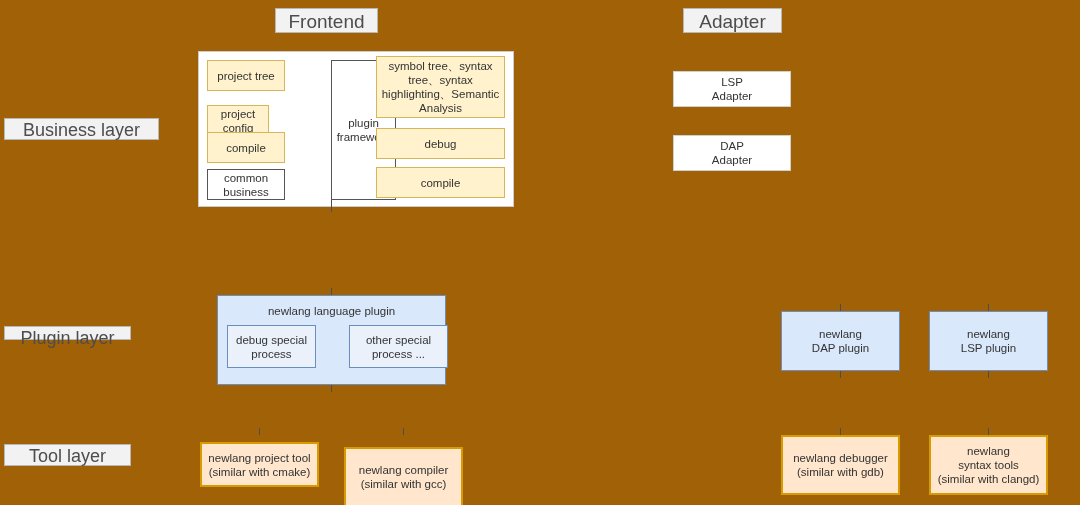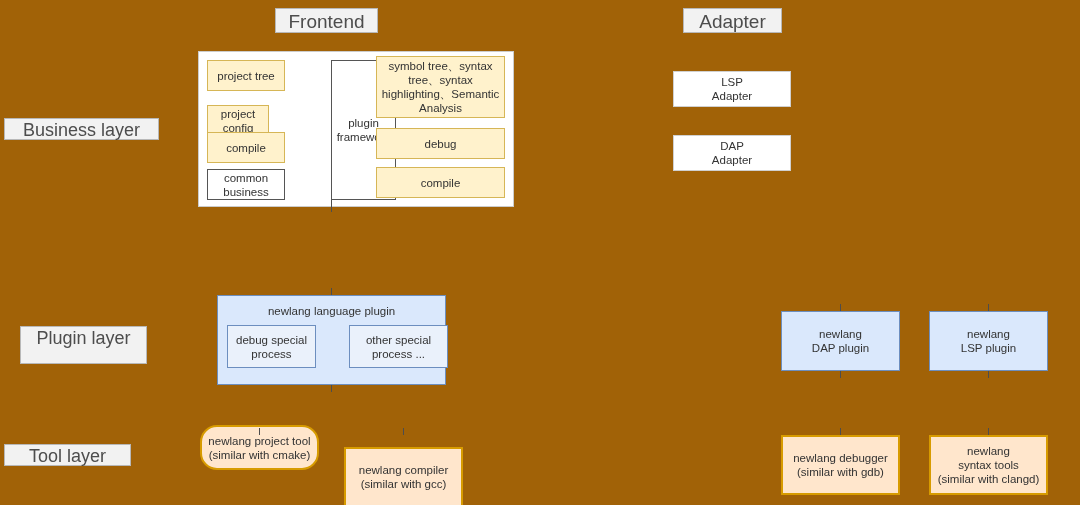--- a/index.html
+++ b/index.html
@@ -131,21 +131,21 @@
 <body>
 
 <div id="canvas">
 
   <div class="section-title" style="left:275px; top:8px; width:103px; height:25px;">Frontend</div>
 
   <div class="section-title" style="left:683px; top:8px; width:99px; height:25px;">Adapter</div>
 
   <div class="layer-label" style="left:4px; top:118px; width:155px; height:22px;">Business layer</div>
 
-  <div class="layer-label" style="left:4px; top:326px; width:127px; height:38px;margin-left:16px;">Plugin layer</div>
+  <div class="layer-label" style="left:4px; top:326px; width:127px; height:14px;">Plugin layer</div>
 
   <div class="layer-label" style="left:4px; top:444px; width:127px; height:22px;">Tool layer</div>
 
   <div class="container-white" style="left:198px; top:51px; width:316px; height:156px;"></div>
 
   <div class="node n-yellow" style="left:207px; top:60px; width:78px; height:31px;">project tree</div>
   <div class="node n-yellow" style="left:207px; top:96px; width:62px; height:31px;margin-top:9px;">project config</div>
   <div class="node n-yellow" style="left:207px; top:132px; width:78px; height:31px;">compile</div>
   <div class="node n-white-dark" style="left:207px; top:169px; width:78px; height:31px;">common
 business</div>
@@ -182,21 +182,21 @@
   <div class="node n-blue" style="left:781px; top:311px; width:119px; height:60px;">newlang
 DAP plugin</div>
   <div class="node n-blue" style="left:929px; top:311px; width:119px; height:60px;">newlang
 LSP plugin</div>
 
   <div class="connector conn-v" style="left:840px; top:304px; width:1px; height:7px;"></div>
   <div class="connector conn-v" style="left:988px; top:304px; width:1px; height:7px;"></div>
   <div class="connector conn-v" style="left:840px; top:371px; width:1px; height:7px;"></div>
   <div class="connector conn-v" style="left:988px; top:371px; width:1px; height:7px;"></div>
 
-  <div class="node n-orange" style="left:200px; top:425px; width:119px; height:45px;border-radius:17px;">newlang project tool
+  <div class="node n-orange" style="left:200px; top:442px; width:119px; height:45px;">newlang project tool
 (similar with cmake)</div>
   <div class="node n-orange" style="left:344px; top:435px; width:119px; height:60px;margin-top:12px;">newlang compiler
 (similar with gcc)</div>
 
   <div class="connector conn-v" style="left:259px; top:428px; width:1px; height:7px;"></div>
   <div class="connector conn-v" style="left:403px; top:428px; width:1px; height:7px;"></div>
 
   <div class="node n-orange" style="left:781px; top:435px; width:119px; height:60px;">newlang debugger
 (similar with gdb)</div>
   <div class="node n-orange" style="left:929px; top:435px; width:119px; height:60px;">newlang

